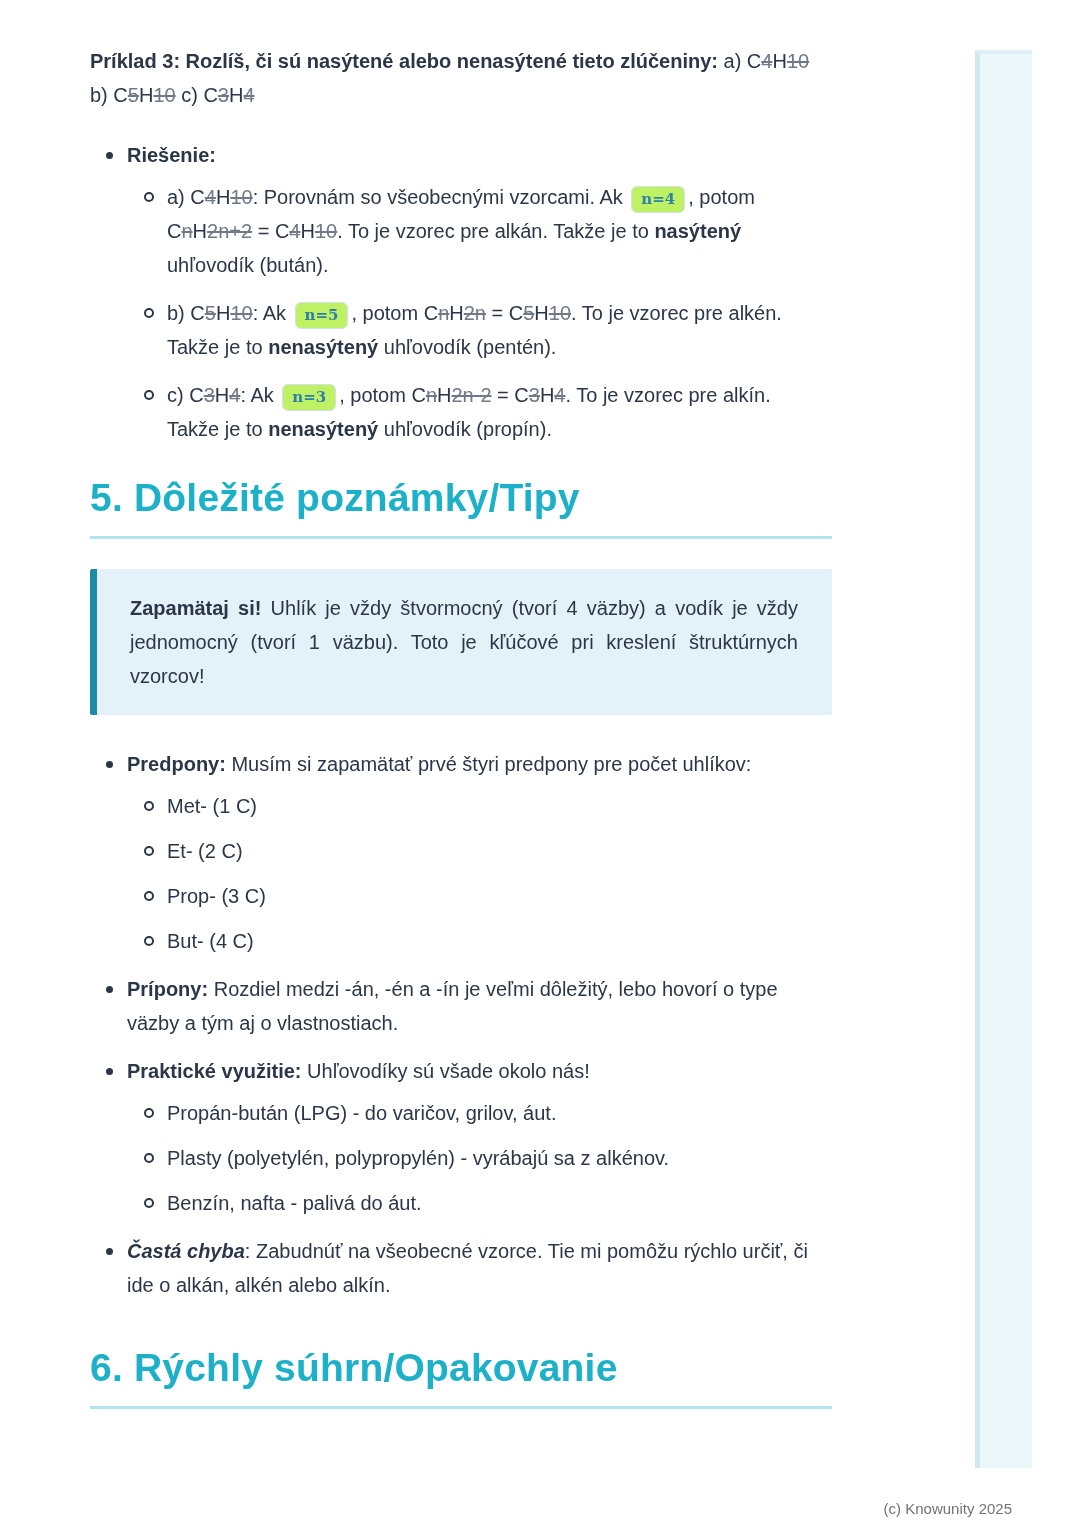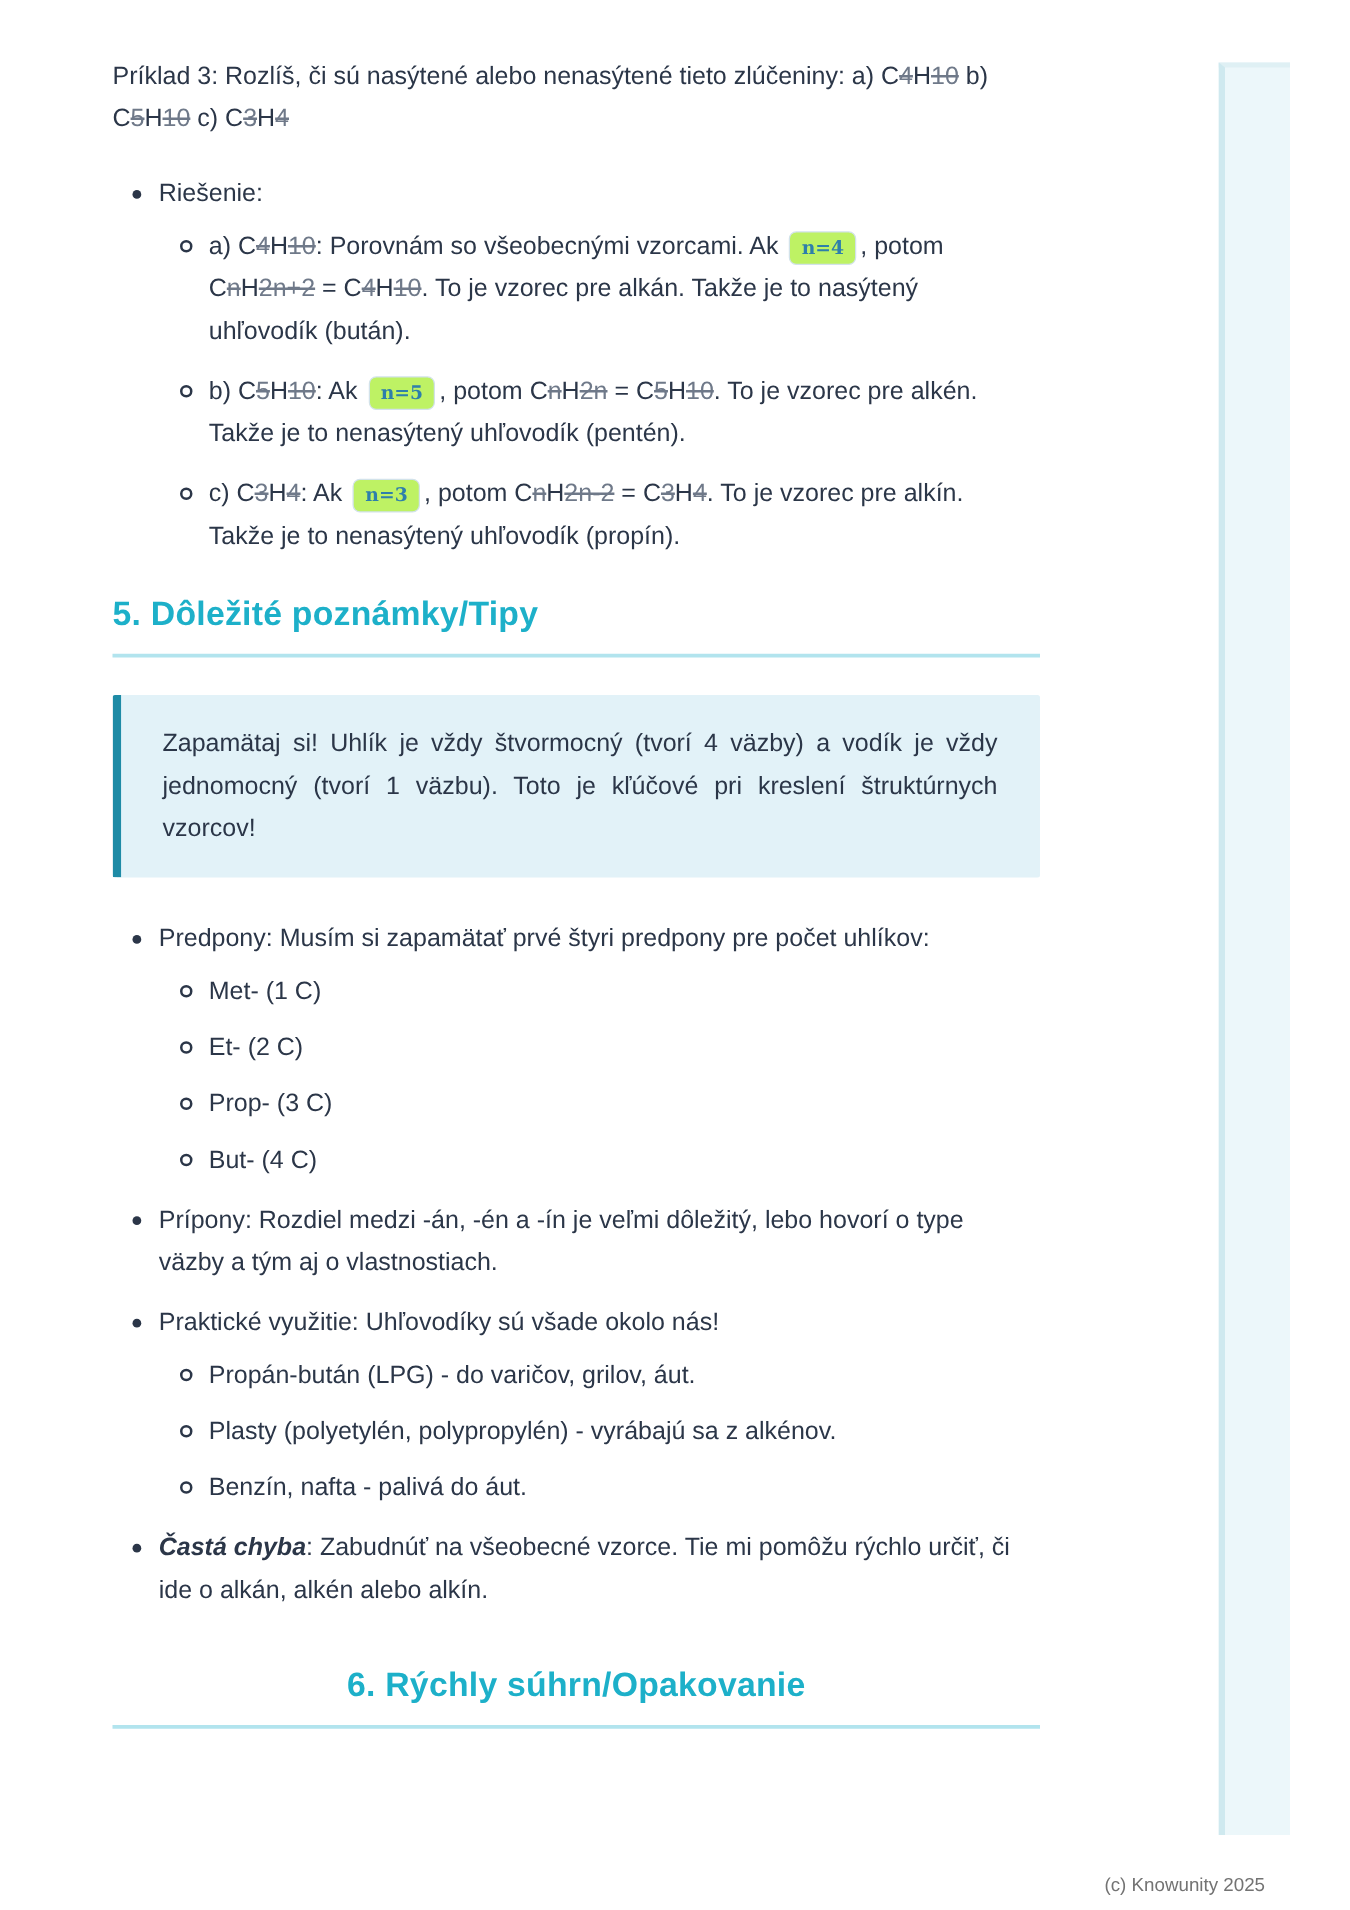--- a/index.html
+++ b/index.html
@@ -25,21 +25,21 @@
     left:90px;top:44px;
     width:742px;
     z-index:2;
   }
   .para{
     margin:0;
     font-size:20px;
     line-height:34px;
   }
   .title{font-weight:400;}
-  .seg-b{font-weight:400;}
+  .seg-b{font-weight:700;}
   .seg-i{font-style:italic;font-weight:bold;}
   .seg-s{
     color:#6f7989;
     text-decoration:line-through;
     text-decoration-thickness:2px;
   }
   .seg-chip{
     display:inline-block;
     font-family:"DejaVu Serif",serif;
     font-size:15px;
@@ -67,29 +67,29 @@
   .l2 > li:last-child{margin-bottom:0;}
   .l2 > li::before{
     content:"";
     position:absolute;left:-23px;top:12px;
     width:6px;height:6px;border-radius:50%;
     border:2px solid #2b3648;
     background:transparent;
   }
   .l2.spaced > li{margin-bottom:11px;}
   .section-heading{
-    font-size:27px;
+    font-size:39px;
     font-weight:700;
     color:#1db0c9;
     margin:30px 0 0;
     padding-bottom:16px;
     border-bottom:3px solid #b2e4ee;
     letter-spacing:0.2px;
   }
-  .section-heading.s6{margin-top:44px;text-align:center;}
+  .section-heading.s6{margin-top:44px;}
   .callout{
     margin-top:30px;
     background:#e2f2f8;
     border-left:7px solid #1e8ba6;
     border-radius:2px;
     padding:22px 34px 22px 33px;
   }
   .callout .para{text-align:justify;}
   .notes{margin-top:32px;}
   .footer{

